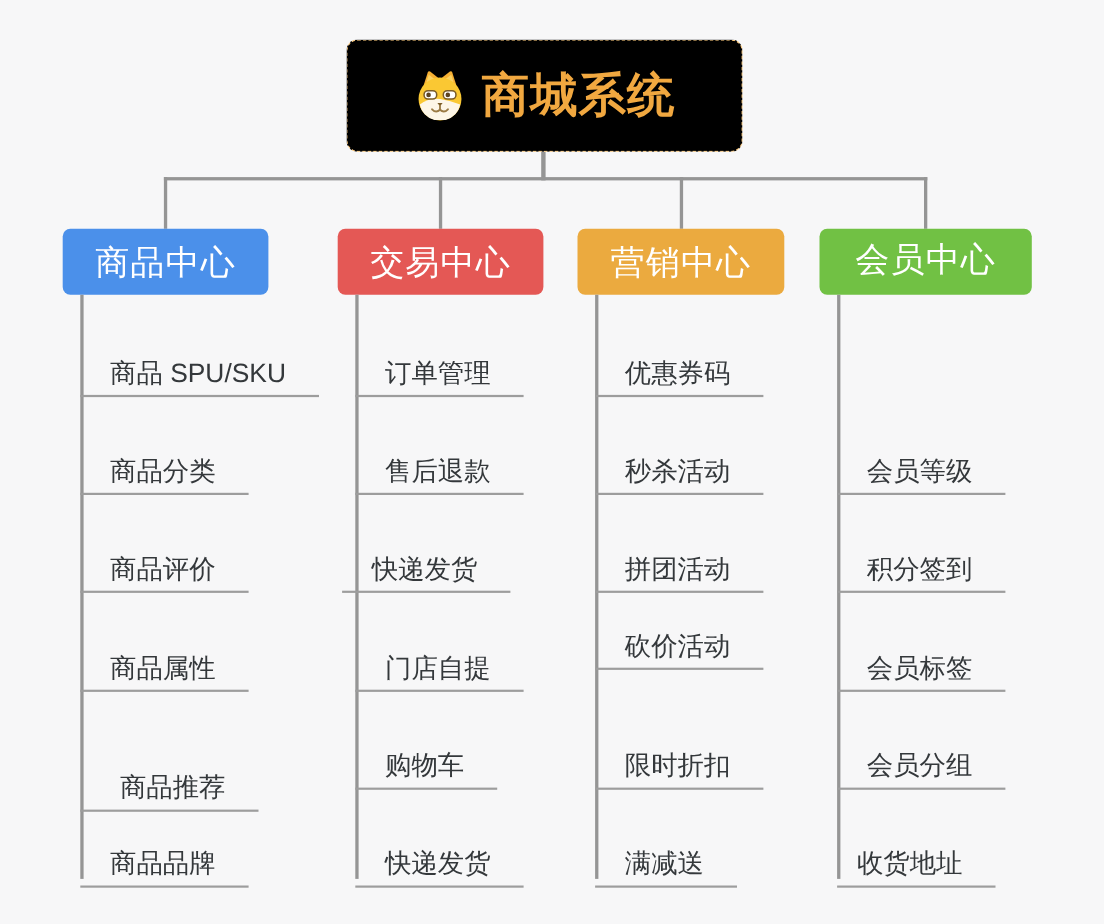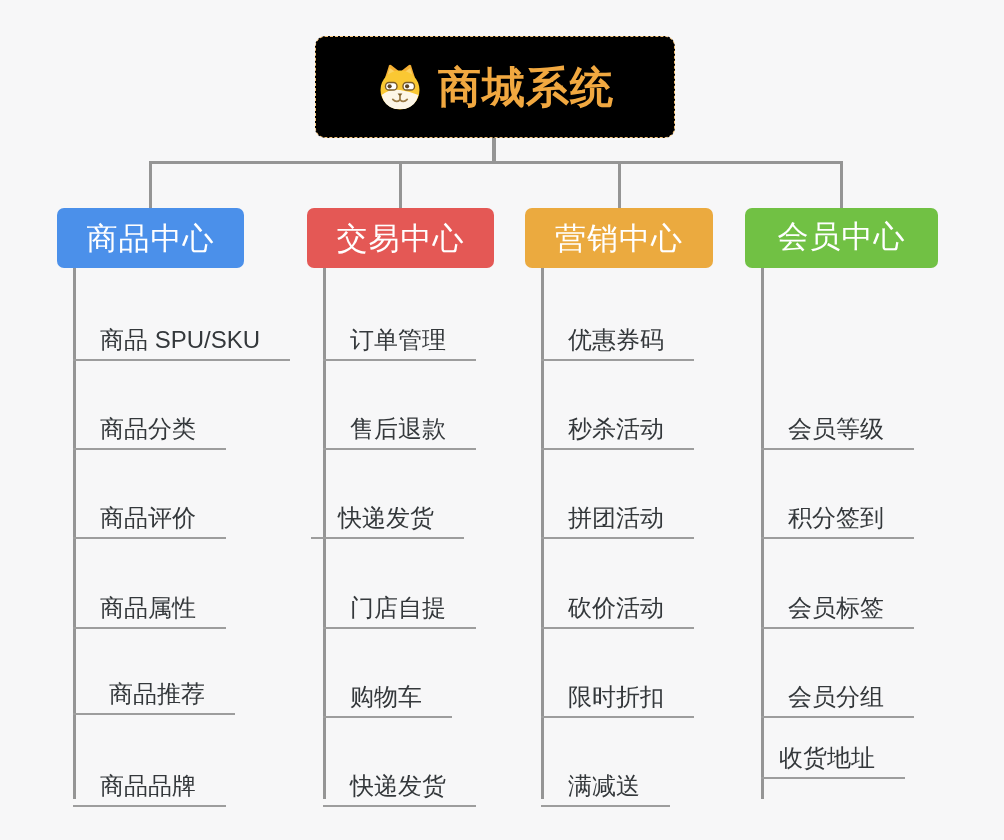--- a/index.html
+++ b/index.html
@@ -108,41 +108,41 @@
     <span class="root-title">商城系统</span>
   </div>
 
 <div class="tree-line" style="left: 149px; top: 161px; width: 3px; height: 47px;"></div>
     <div class="branch-header" style="left: 57px; width: 187px; background: rgb(75, 144, 234);">商品中心</div>
     <div class="branch-spine" style="left: 73px;"></div>
     <div class="leaf-item" style="left: 73px; top: 312px;">商品 SPU/SKU</div>
     <div class="leaf-item" style="left: 73px; top: 490px;">商品评价</div>
     <div class="leaf-item" style="left: 73px; top: 401px;">商品分类</div>
     <div class="leaf-item" style="left: 73px; top: 580px;">商品属性</div>
-    <div class="leaf-item" style="left: 73px; top: 666px; padding-left: 36px;">商品推荐</div>
+    <div class="leaf-item" style="left: 73px; top: 689px; padding-left: 36px;">商品推荐</div>
     <div class="leaf-item" style="left: 73px; top: 758px;">商品品牌</div>
     <div class="tree-line" style="left: 399px; top: 161px; width: 3px; height: 47px;"></div>
     <div class="branch-header" style="left: 307px; width: 187px; background: rgb(228, 88, 85);">交易中心</div>
     <div class="branch-spine" style="left: 323px;"></div>
     <div class="leaf-item" style="left: 323px; top: 312px;">订单管理</div>
     <div class="leaf-item" style="left: 323px; top: 401px;">售后退款</div>
     <div class="leaf-item" style="left: 311px; top: 490px;">快递发货</div>
     <div class="leaf-item" style="left: 323px; top: 580px;">门店自提</div>
     <div class="leaf-item" style="left: 323px; top: 669px;">购物车</div>
     <div class="leaf-item" style="left: 323px; top: 758px;">快递发货</div>
     <div class="tree-line" style="left: 617.5px; top: 161px; width: 3px; height: 47px;"></div>
     <div class="branch-header" style="left: 525px; width: 188px; background: rgb(235, 170, 63);">营销中心</div>
     <div class="branch-spine" style="left: 541px;"></div>
     <div class="leaf-item" style="left: 541px; top: 312px;">优惠券码</div>
     <div class="leaf-item" style="left: 541px; top: 401px;">秒杀活动</div>
     <div class="leaf-item" style="left: 541px; top: 490px; text-align: right;">拼团活动</div>
-    <div class="leaf-item" style="left: 541px; top: 580px;">砍价活动</div>
+    <div class="leaf-item" style="left: 541px; top: 560px;">砍价活动</div>
     <div class="leaf-item" style="left: 541px; top: 669px;">限时折扣</div>
     <div class="leaf-item" style="left: 541px; top: 758px;">满减送</div>
     <div class="tree-line" style="left: 840px; top: 161px; width: 3px; height: 47px;"></div>
     <div class="branch-header" style="left: 745px; width: 193px; background: rgb(113, 193, 68); font-family: Liberation Mono, monospace;">会员中心</div>
     <div class="branch-spine" style="left: 761px;"></div>
     <div class="leaf-item" style="left: 761px; top: 401px;">会员等级</div>
     <div class="leaf-item" style="left: 761px; top: 490px;">积分签到</div>
     <div class="leaf-item" style="left: 761px; top: 580px;">会员标签</div>
     <div class="leaf-item" style="left: 761px; top: 669px;">会员分组</div>
-    <div class="leaf-item" style="left: 761px; top: 730px; padding-left: 18px;">收货地址</div>
+    <div class="leaf-item" style="left: 761px; top: 758px; padding-left: 18px;">收货地址</div>
   </div>
 
 </body></html>

